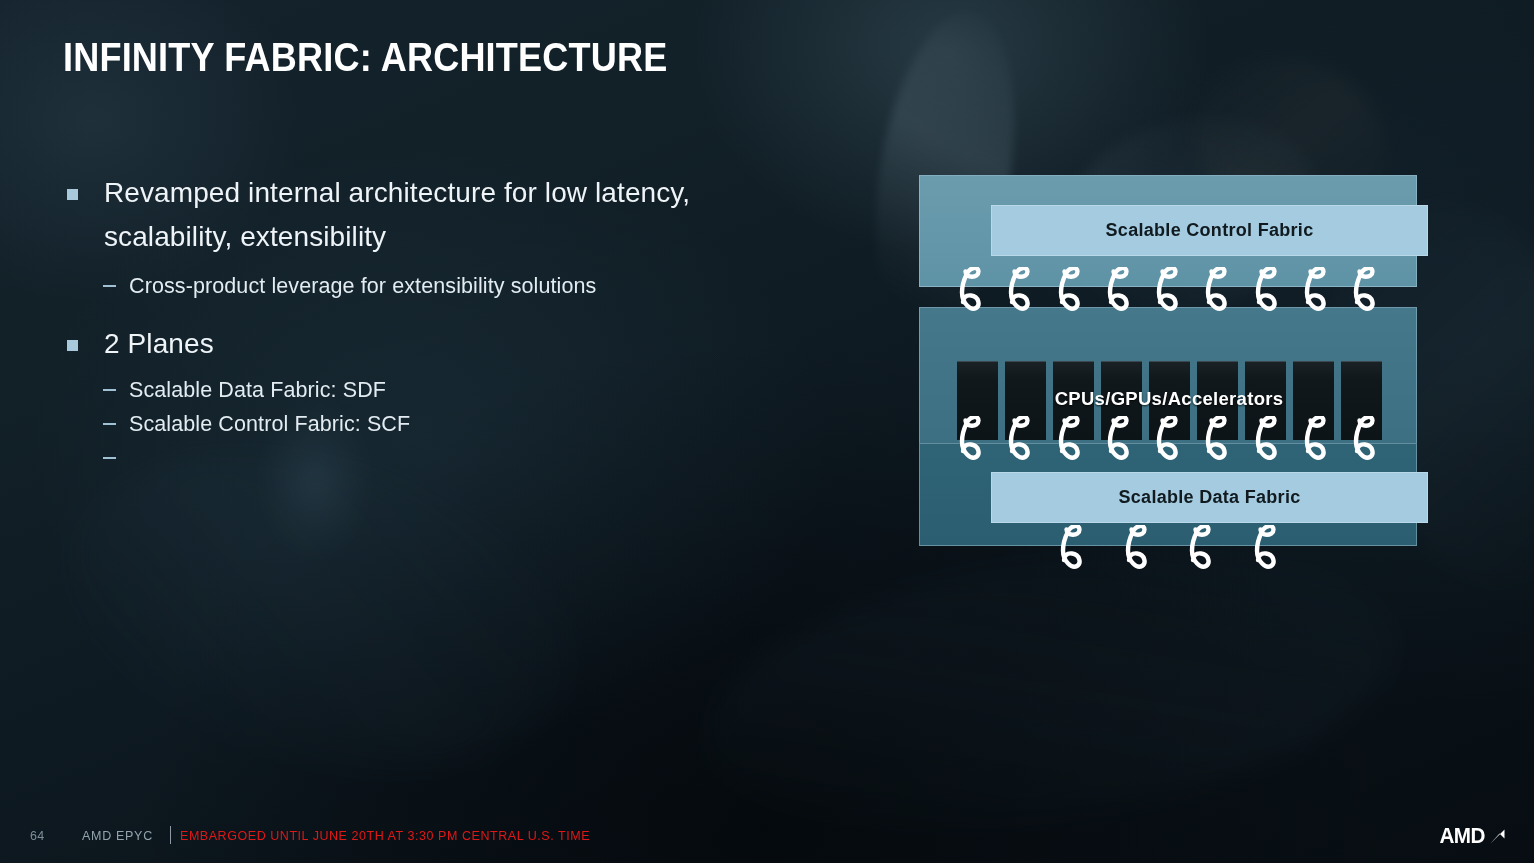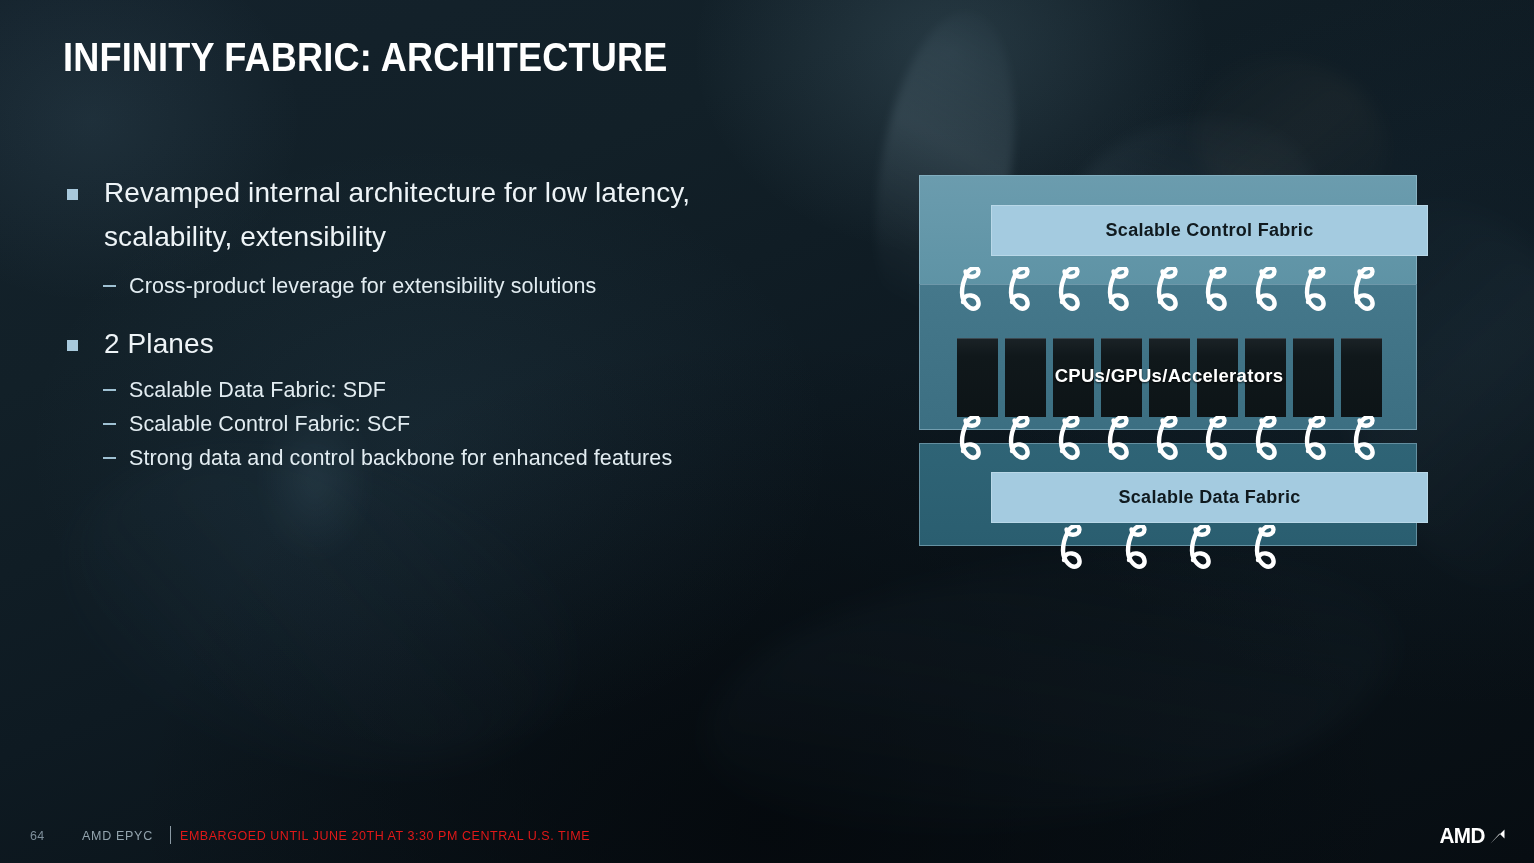--- a/index.html
+++ b/index.html
@@ -136,21 +136,21 @@
     left:919px; top:175px;
     width:498px; height:472px;
   }
 
   .panel {
     position:absolute;
     left:0; width:498px;
     border:1px solid rgba(185,215,230,.40);
   }
   .panel.top    { top:0;   height:112px; background:linear-gradient(180deg,#6b9cae 0%, #5e93a5 100%); }
-  .panel.mid    { top:109px; height:146px; background:linear-gradient(180deg,#45788b 0%, #3c6f82 100%); }
+  .panel.mid    { top:132px; height:146px; background:linear-gradient(180deg,#45788b 0%, #3c6f82 100%); }
   .panel.data   { top:268px; height:103px; background:linear-gradient(180deg,#2f6476 0%, #2a5e70 100%); }
   .panel.memory { top:376px; height:96px;  background:linear-gradient(180deg,#1f5665 0%, #1b4f5e 100%); }
 
   .bar {
     position:absolute;
     left:31px; width:437px; height:51px;
     background:#a4cbe0;
     border:1px solid #b9d8e8;
     display:flex; align-items:center; justify-content:center;
     color:#101a1f;
@@ -297,21 +297,20 @@
       <span>Scalable Data Fabric: SDF</span>
     </div>
 
     <div class="l2">
       <span class="dash"></span>
       <span>Scalable Control Fabric: SCF</span>
     </div>
 
     <div class="l2">
       <span class="dash"></span>
-      <span>Strong data and control backbone for enhanced features</span>
     </div>
 
   </div>
 
   <div id="diagram">
 
     <div class="panel top">
       <div class="bar scf">Scalable Control Fabric</div>
     </div>
 

